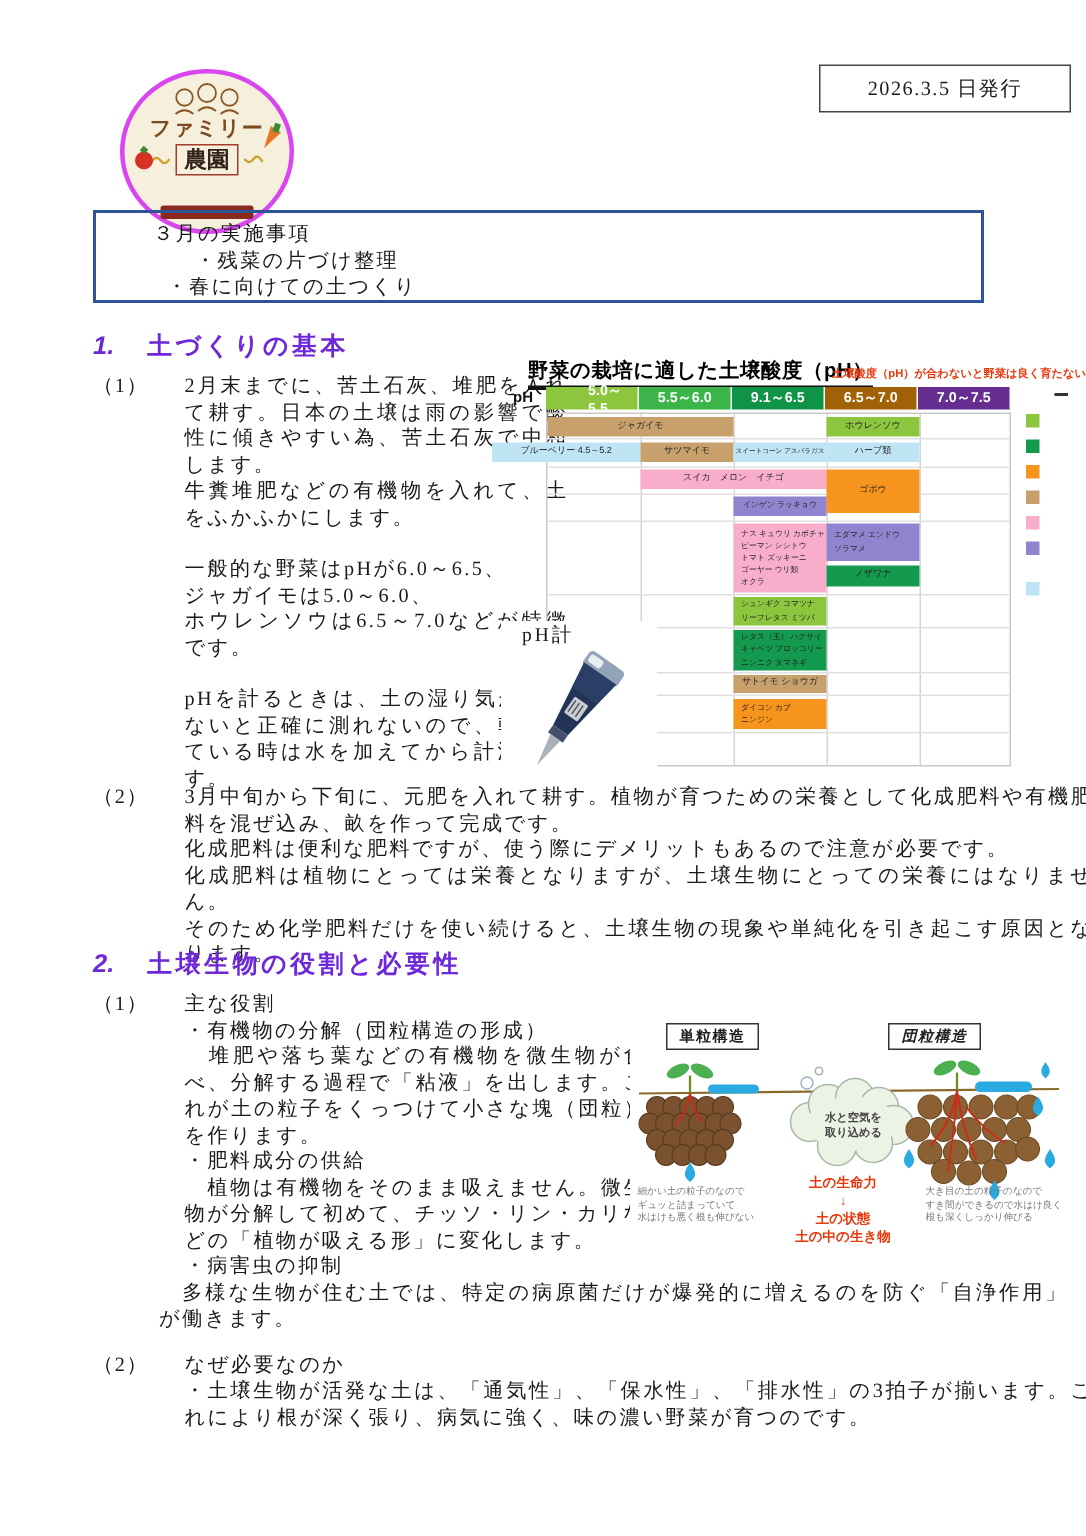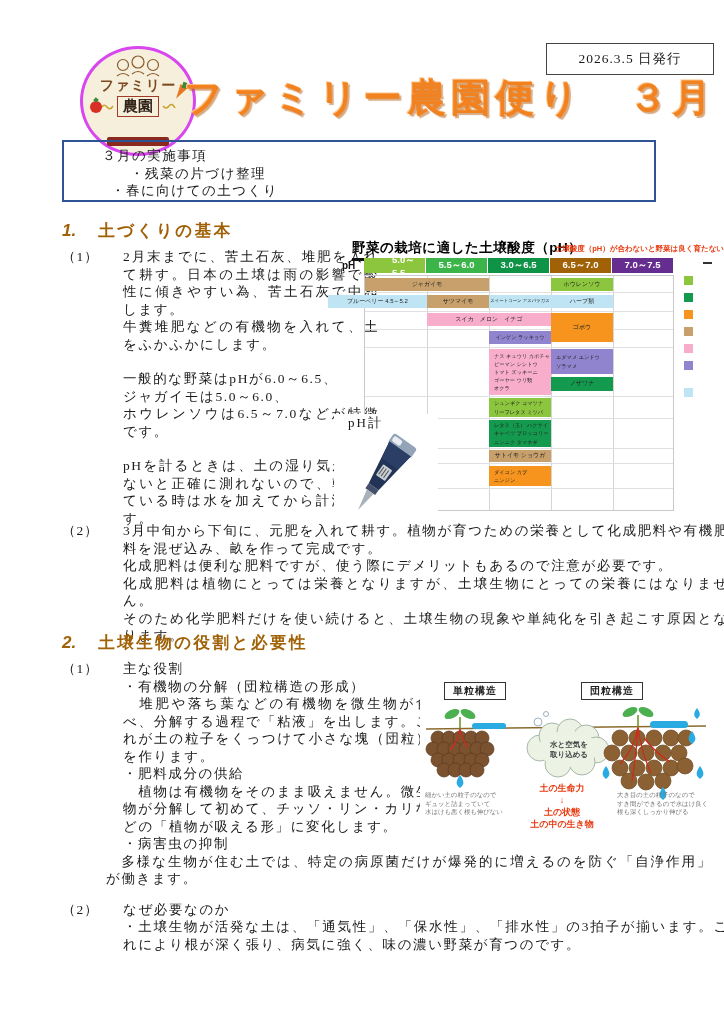--- a/index.html
+++ b/index.html
@@ -26,21 +26,21 @@
   .main-title{position:absolute;left:180px;top:66px;width:540px;height:64px;
         font-family:"Liberation Sans","DejaVu Sans",sans-serif;font-weight:800;font-size:39px;
         letter-spacing:5px;color:#f28220;text-align:center;line-height:64px;
         text-shadow:2px 2px 1px rgba(175,85,5,.5), -1px -1px 0 #ffc285;}
   .notice-box{position:absolute;left:62px;top:140px;width:594px;height:62px;border:2px solid #2f5496;
         box-sizing:border-box;padding-top:5px;font-size:13.5px;letter-spacing:1.5px;line-height:17.5px;}
   .notice-h{padding-left:38px;}
   .notice-i1{padding-left:66px;}
   .notice-i2{padding-left:47px;}
   
-  .sec-heading{position:absolute;left:62px;font-family:"Liberation Sans","DejaVu Sans",sans-serif;color:#a16207;}
+  .sec-heading{position:absolute;left:62px;font-family:"Liberation Sans","DejaVu Sans",sans-serif;color:#6d28d9;}
   .sec-num{font-weight:800;font-style:italic;font-size:17px;margin-right:22px;}
   .sec-title{font-weight:800;font-size:16.5px;letter-spacing:2.5px;}
   .s1{top:220px;} .s2{top:632px;}
   
   .jp{font-size:13.5px;letter-spacing:1.6px;line-height:17.5px;text-align:justify;white-space:pre-line;}
   .para{position:absolute;}
   .para-label{position:absolute;left:0;top:0;font-size:13.5px;letter-spacing:1px;}
   .para-body{margin-left:61px;}
   .gap{margin-top:17px;}
   .p1-1{left:62px;top:248px;width:300px;}
@@ -74,21 +74,21 @@
   .swatch.gapped{margin-top:18px;}
   .legend-cut-mark{position:absolute;right:12px;top:24px;width:9px;height:2px;background:#333;}
   
   .ph-meter{position:absolute;left:334px;top:414px;width:104px;height:104px;background:#fff;z-index:5;}
   .ph-meter-label{font-size:13px;letter-spacing:2px;margin-left:14px;}
   
   .illustration{position:absolute;left:420px;top:678px;width:292px;height:160px;background:#fff;
         font-family:"Liberation Sans","DejaVu Sans",sans-serif;}
   .ill-label{position:absolute;top:4px;background:#fff;border:1.3px solid #333;color:#222;
         font-weight:bold;font-size:10px;padding:1px 8px;letter-spacing:1px;}
-  .ill-label.l{left:24px;} .ill-label.r{left:161px;}
+  .ill-label.l{left:24px;} .ill-label.r{left:172px;font-style:italic;}
   .ill-cloud-text{position:absolute;left:112px;top:62px;width:74px;text-align:center;font-size:7.5px;
         color:#444;line-height:10px;white-space:pre-line;font-weight:bold;}
   .ill-red{position:absolute;left:86px;top:104px;width:112px;text-align:center;color:#e8380d;
         font-weight:bold;font-size:9px;line-height:12px;white-space:pre-line;}
   .ill-cap{position:absolute;top:113px;font-size:6.4px;color:#777;line-height:8.6px;white-space:pre-line;}
   .ill-cap.l{left:5px;width:88px;}
   .ill-cap.r{left:197px;width:92px;}
 </style>
 </head>
 <body>
@@ -112,21 +112,20 @@
           <path d="M1 4 Q4 8 7 4 T13 6" stroke="#c9a227" fill="none" stroke-width="1.5"></path>
         </svg>
     </div>
     <div class="logo-ribbon"></div>
     <span class="logo-tomato"></span>
     <span class="logo-carrot"></span>
   </div>
 
   <div class="date-box">2026.3.5 日発行</div>
 
-  <div class="main-title">ファミリー農園便り　３月</div>
 
   <div class="notice-box">
     <div class="notice-h">３月の実施事項</div>
     <div class="notice-i1">・残菜の片づけ整理</div>
     <div class="notice-i2">・春に向けての土つくり</div>
   </div>
 
   <div class="sec-heading s1">
     <span class="sec-num">1.</span><span class="sec-title">土づくりの基本</span>
   </div>
@@ -143,21 +142,21 @@
     </div>
   </div>
 
   <div class="chart">
     <span class="chart-title">野菜の栽培に適した土壌酸度（pH）</span>
     <span class="chart-note">土壌酸度（pH）が合わないと野菜は良く育たない</span>
     <span class="ph-axis-label">pH</span>
     <div class="chart-grid" id="chart-grid">
         <div class="ph-head" style="left: 0px; width: 62px; background: rgb(140, 198, 62); padding-left: 28px;">5.0～5.5</div>
         <div class="ph-head" style="left: 62px; width: 62px; background: rgb(59, 181, 74);">5.5～6.0</div>
-        <div class="ph-head" style="left: 124px; width: 62px; background: rgb(15, 147, 71);">3.0～6.5</div>
+        <div class="ph-head" style="left: 124px; width: 62px; background: rgb(15, 147, 71);">9.1～6.5</div>
         <div class="ph-head" style="left: 186px; width: 62px; background: #a16207;">6.5～7.0</div>
         <div class="ph-head" style="left: 248px; width: 62px; background: rgb(102, 45, 145);">7.0～7.5</div>
         <div class="grid-body">
           <div class="vline" style="left: 62px;"></div>
           <div class="vline" style="left: 124px;"></div>
           <div class="vline" style="left: 186px;"></div>
           <div class="vline" style="left: 248px;"></div>
           <div class="hline" style="top: 16px;"></div>
           <div class="hline" style="top: 35px;"></div>
           <div class="hline" style="top: 53px;"></div>

